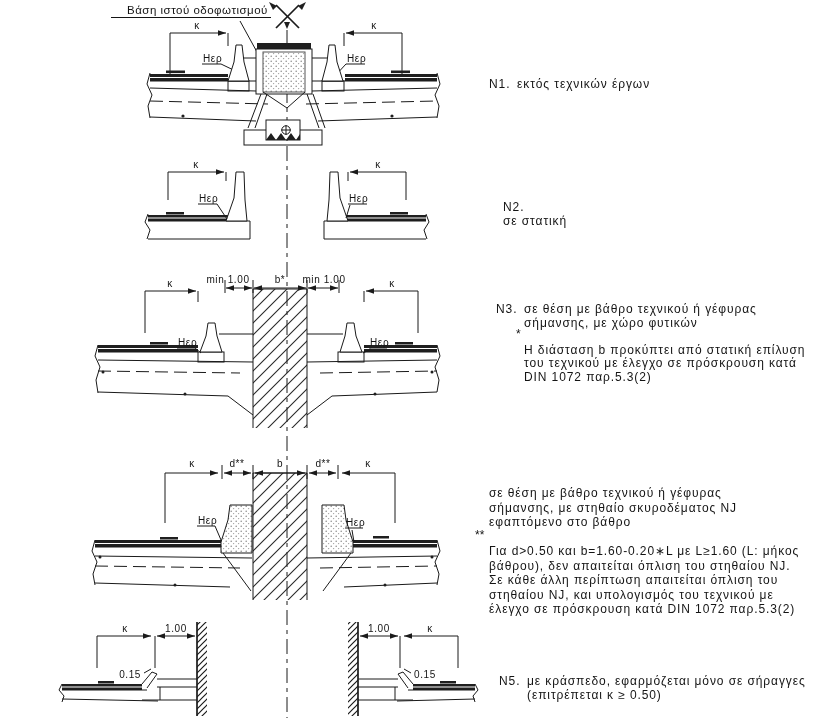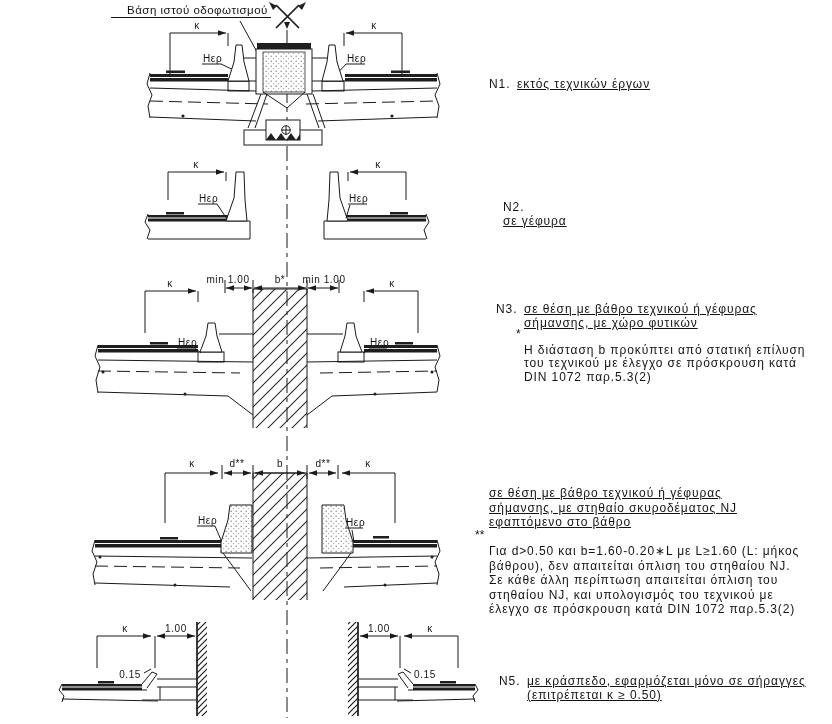--- a/index.html
+++ b/index.html
@@ -17,21 +17,21 @@
   text.t{font-family:"Liberation Sans",sans-serif;font-size:10px;fill:#141414;stroke:none;letter-spacing:0.6px;}
   .tm{text-anchor:middle;}
   .te{text-anchor:end;}
   .ts{font-size:9.5px;}
   
   .poletitle{position:absolute;left:111px;top:4px;font-size:11.5px;letter-spacing:0.5px;
              border-bottom:1.5px solid #141414;padding:0 3px 1px 16px;background:transparent;text-align:right;}
   
   .ann{position:absolute;display:flex;font-size:12px;letter-spacing:0.9px;line-height:13.5px;}
   .ann .num{width:28px;flex:none;}
-  .ann .body{white-space:pre-line;text-decoration:underline;}
+  .ann .body{white-space:pre-line;}
   .ann .note{position:relative;white-space:pre-line;}
   .ann .marker{position:absolute;top:-2px;font-size:12px;letter-spacing:0;}
   .lh15{line-height:14.5px;}
 </style>
 </head>
 <body>
 
 <div id="page">
 
   <svg id="draw" width="832" height="724" viewBox="0 0 832 724" xmlns="http://www.w3.org/2000/svg">
@@ -377,21 +377,21 @@
   <div class="ann" style="left:489px; top:78px;">
     <span class="num">N1.</span>
     <div class="content">
         <div class="body">εκτός τεχνικών έργων</div>
       </div>
   </div>
 
   <div class="ann" style="left:503px; top:201px;flex-direction:column;">
     <span class="num">N2.</span>
     <div class="content">
-        <div class="body">σε γέφυρα</div>
+        <div class="body">σε στατική</div>
       </div>
   </div>
 
   <div class="ann" style="left:496px; top:303px;justify-content:flex-end;">
     <span class="num">N3.</span>
     <div class="content">
       <div class="body">σε θέση με βάθρο τεχνικού ή γέφυρας
 σήμανσης, με χώρο φυτικών</div>
       <div class="note">
         <span class="marker" style="left:-8px;">*</span><span>Η διάσταση b προκύπτει από στατική επίλυση

